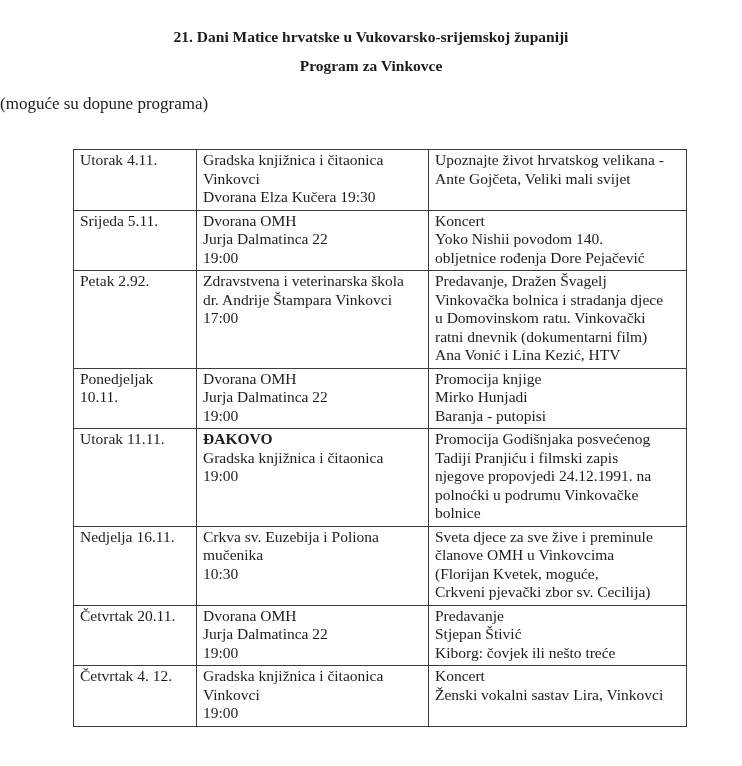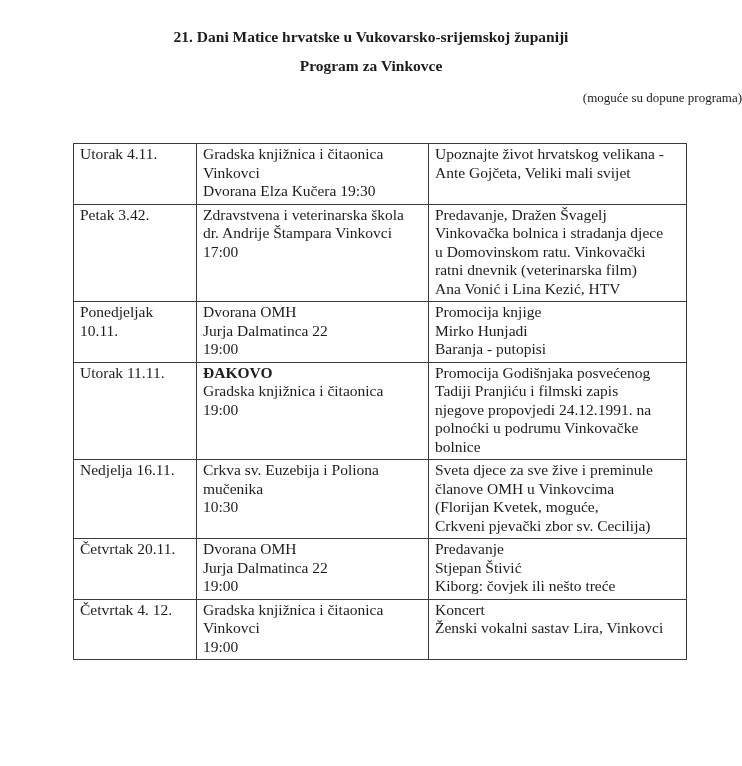--- a/index.html
+++ b/index.html
@@ -21,25 +21,25 @@
     text-align: center;
     font-weight: bold;
     font-size: 15.5px;
     line-height: 18px;
     margin: 0;
   }
   .doc-title.second {
     margin-top: 11px;
   }
   .doc-note {
-    text-align: right;
+    text-align: left;
     font-weight: normal;
-    font-size: 13px;
+    font-size: 17px;
     line-height: 18px;
-    margin-top: 14px;
+    margin-top: 20px;
   }
   table.schedule {
     border-collapse: collapse;
     table-layout: fixed;
     margin: 36px 8px 0 73px;
     width: 613px;
   }
   table.schedule td {
     border: 1px solid #3a3a3a;
     vertical-align: top;
@@ -77,32 +77,47 @@
             <div class="line">Vinkovci</div>
             <div class="line">Dvorana Elza Kučera 19:30</div>
           </td>
           <td>
             <div class="line">Upoznajte život hrvatskog velikana -</div>
             <div class="line">Ante Gojčeta, Veliki mali svijet</div>
           </td>
         </tr>
         <tr>
           <td>
-            <div class="line">Petak 3.42.</div>
+            <div class="line">Srijeda 5.11.</div>
+          </td>
+          <td>
+            <div class="line">Dvorana OMH</div>
+            <div class="line">Jurja Dalmatinca 22</div>
+            <div class="line">19:00</div>
+          </td>
+          <td>
+            <div class="line">Koncert</div>
+            <div class="line">Yoko Nishii povodom 140.</div>
+            <div class="line">obljetnice rođenja Dore Pejačević</div>
+          </td>
+        </tr>
+        <tr>
+          <td>
+            <div class="line">Petak 2.92.</div>
           </td>
           <td>
             <div class="line">Zdravstvena i veterinarska škola</div>
             <div class="line">dr. Andrije Štampara Vinkovci</div>
             <div class="line">17:00</div>
           </td>
           <td>
             <div class="line">Predavanje, Dražen Švagelj</div>
             <div class="line">Vinkovačka bolnica i stradanja djece</div>
             <div class="line">u Domovinskom ratu. Vinkovački</div>
-            <div class="line">ratni dnevnik (veterinarska film)</div>
+            <div class="line">ratni dnevnik (dokumentarni film)</div>
             <div class="line">Ana Vonić i Lina Kezić, HTV</div>
           </td>
         </tr>
         <tr>
           <td>
             <div class="line">Ponedjeljak</div>
             <div class="line">10.11.</div>
           </td>
           <td>
             <div class="line">Dvorana OMH</div>

